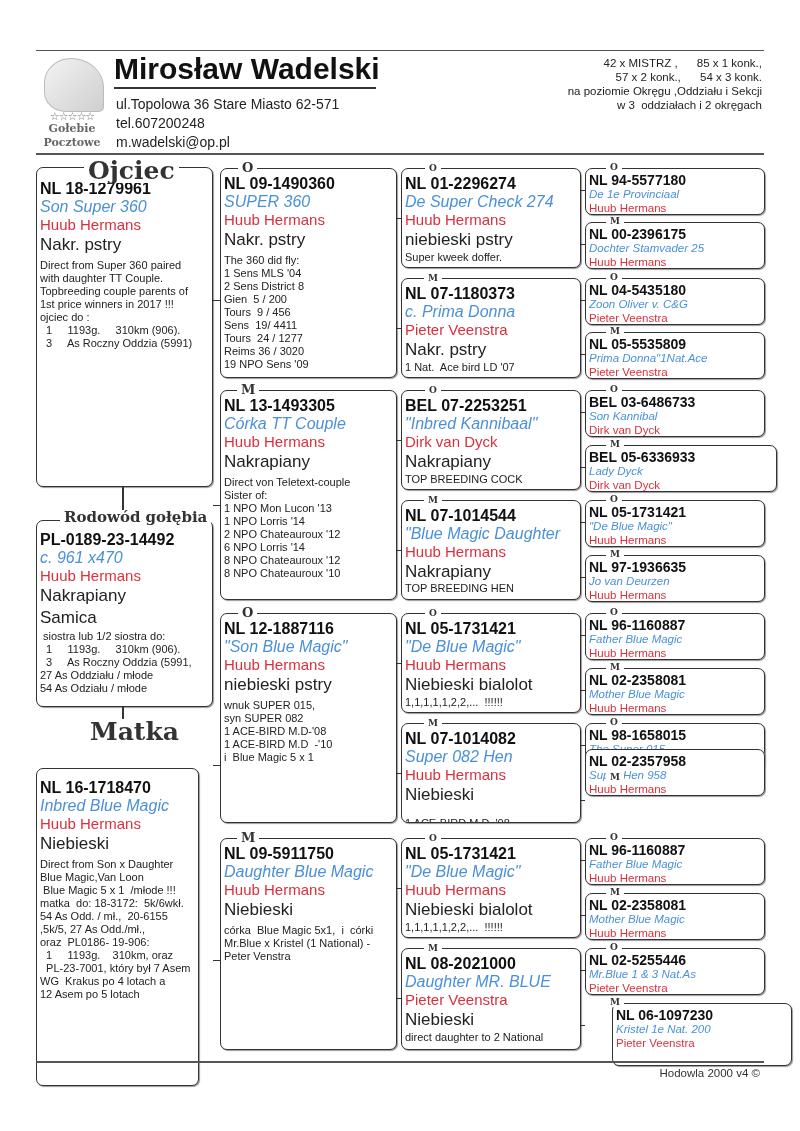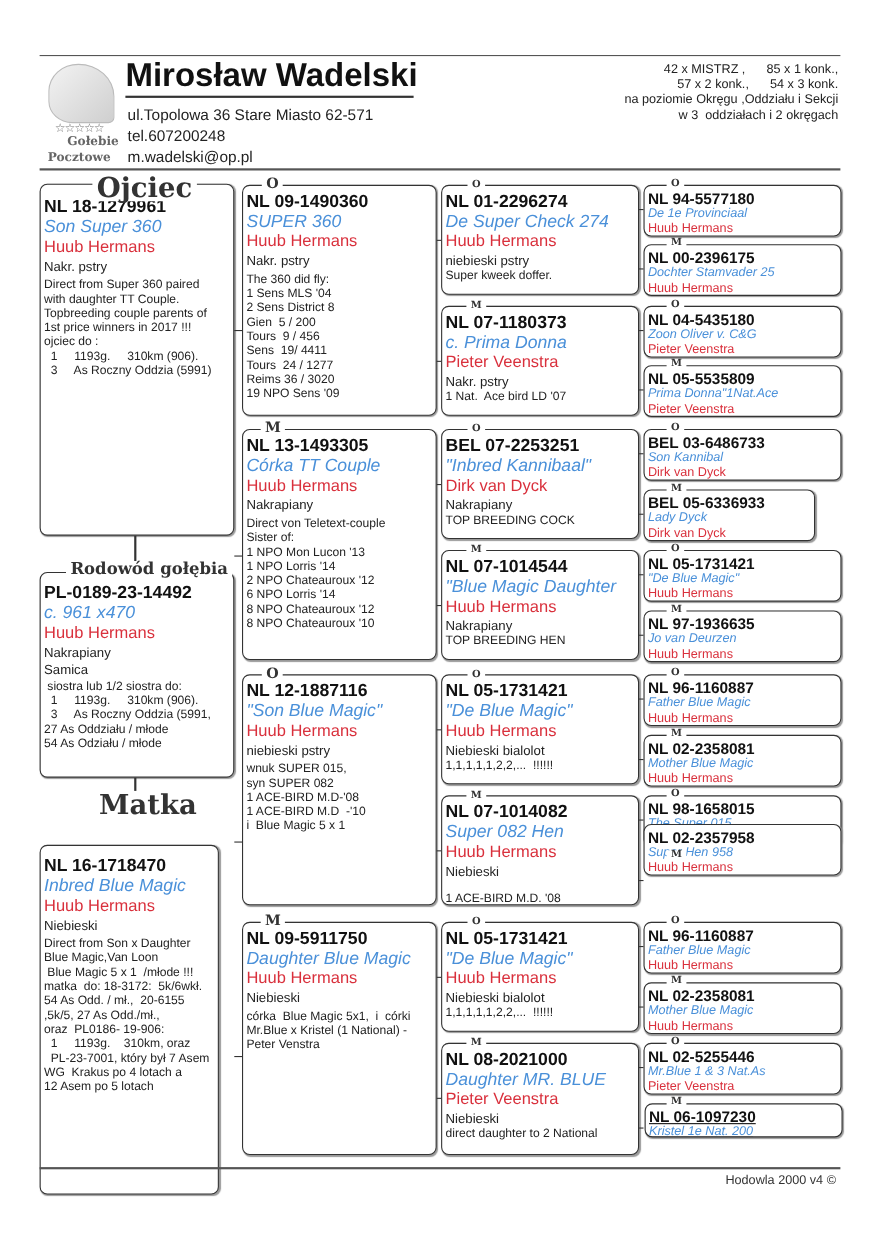--- a/index.html
+++ b/index.html
@@ -5,39 +5,39 @@
   html, body { margin:0; padding:0; background:#ffffff; }
   body { width:800px; height:1131px; position:relative; font-family:"Liberation Sans", sans-serif; color:#111; overflow:hidden; }
   .hline { position:absolute; height:2px; background:#555; }
   .vline { position:absolute; width:2px; background:#333; }
   .conn { position:absolute; height:1px; background:#333; }
 
   
   .logo { position:absolute; left:36px; top:56px; width:72px; height:98px; }
   .logo-head { position:absolute; left:8px; top:2px; width:58px; height:52px; border-radius:50% 60% 10% 40%; background:linear-gradient(135deg,#f3f3f3,#cfcfcf); border:1px solid #bbb; }
   .logo-stars { position:absolute; left:0; top:54px; width:72px; text-align:center; font-size:11px; color:#777; letter-spacing:-1px; }
-  .logo-t1 { position:absolute; left:0; top:66px; width:72px; text-align:right; font-family:"DejaVu Serif", serif; font-weight:bold; font-size:11px; color:#666; }
+  .logo-t1 { position:absolute; left:0; top:66px; width:72px; text-align:center; font-family:"DejaVu Serif", serif; font-weight:bold; font-size:11px; color:#666; }
   .logo-t2 { position:absolute; left:0; top:80px; width:72px; text-align:center; font-family:"DejaVu Serif", serif; font-weight:bold; font-size:11px; color:#666; }
   .owner-name { position:absolute; left:114px; top:52px; font-size:30px; font-weight:bold; color:#111; }
   .owner-underline { position:absolute; left:114px; top:87px; width:262px; height:2px; background:#333; }
   .owner-line { position:absolute; left:116px; font-size:14px; color:#222; }
   .achv { position:absolute; right:38px; top:56px; width:240px; text-align:right; font-size:11.5px; line-height:14px; color:#222; }
   .achv div { white-space:pre; }
 
   
   .box { position:absolute; border:1.5px solid #333; border-radius:7px; background:#fff; box-shadow:1px 1px 1px #999; box-sizing:border-box; padding:6px 0 0 3px; overflow:hidden; }
   .legend { position:absolute; background:#fff; font-family:"DejaVu Serif", serif; font-weight:bold; color:#333; padding:0 4px; line-height:1; }
   .legend.big { font-size:25px; }
   .legend.mid { font-size:15px; }
   .legend.sm { font-size:13px; }
   .legend.xs { font-size:9px; }
   .ring { font-weight:bold; font-size:16px; white-space:nowrap; }
   .nm { font-style:italic; color:#4a90d9; font-size:16px; white-space:nowrap; }
   .br { color:#d9303c; font-size:15px; white-space:nowrap; }
-  .col { font-size:12px; color:#222; margin-top:2px; white-space:nowrap; }
+  .col { font-size:17px; color:#222; margin-top:2px; white-space:nowrap; }
   .notes { font-size:11px; line-height:13px; color:#222; margin-top:4px; white-space:pre; }
   .g4 .ring { font-size:14px; line-height:16px; }
   .g4 .nm { font-size:11.5px; line-height:13px; }
   .g4 .br { font-size:11.5px; line-height:14px; }
   .g4 { padding-top:3px; }
   .footer { position:absolute; right:40px; top:1067px; font-size:11.5px; color:#333; }
 </style>
 </head>
 <body>
 
@@ -288,21 +288,21 @@
     </div>
     <div class="legend xs" style="left: 606px; top: 327px;">M</div>
     <div class="conn" style="left: 581px; top: 354px; width: 4px;"></div>
     <div class="box g4" style="left: 585px; top: 390px; width: 180px; height: 47px;">
       <div class="ring">BEL 03-6486733</div>
       <div class="nm">Son Kannibal</div>
       <div class="br">Dirk van Dyck</div>
     </div>
     <div class="legend xs" style="left: 606px; top: 385px;">O</div>
     <div class="conn" style="left: 581px; top: 412px; width: 4px;"></div>
-    <div class="box g4" style="left: 585px; top: 445px; width: 156px; height: 47px;">
+    <div class="box g4" style="left: 585px; top: 445px; width: 192px; height: 47px;">
       <div class="ring">BEL 05-6336933</div>
       <div class="nm">Lady Dyck</div>
       <div class="br">Dirk van Dyck</div>
     </div>
     <div class="legend xs" style="left: 606px; top: 440px;">M</div>
     <div class="conn" style="left: 581px; top: 467px; width: 4px;"></div>
     <div class="box g4" style="left: 585px; top: 500px; width: 180px; height: 47px;">
       <div class="ring">NL 05-1731421</div>
       <div class="nm">"De Blue Magic"</div>
       <div class="br">Huub Hermans</div>
@@ -358,21 +358,21 @@
     </div>
     <div class="legend xs" style="left: 606px; top: 888px;">M</div>
     <div class="conn" style="left: 581px; top: 915px; width: 4px;"></div>
     <div class="box g4" style="left: 585px; top: 948px; width: 180px; height: 47px;">
       <div class="ring">NL 02-5255446</div>
       <div class="nm">Mr.Blue 1 &amp; 3 Nat.As</div>
       <div class="br">Pieter Veenstra</div>
     </div>
     <div class="legend xs" style="left: 606px; top: 943px;">O</div>
     <div class="conn" style="left: 581px; top: 970px; width: 4px;"></div>
-    <div class="box g4" style="left: 586px; top: 1003px; width: 180px; height: 31px; text-decoration: underline;">
+    <div class="box g4" style="left: 612px; top: 1003px; width: 180px; height: 63px;">
       <div class="ring">NL 06-1097230</div>
       <div class="nm">Kristel  1e Nat. 200</div>
       <div class="br">Pieter Veenstra</div>
     </div>
     <div class="legend xs" style="left: 606px; top: 998px;">M</div>
     <div class="conn" style="left: 581px; top: 1025px; width: 4px;"></div>
   </div>
 
 <div class="hline" style="left:36px; top:1061px; width:728px;"></div>
 <div class="footer">Hodowla 2000 v4 ©</div>

